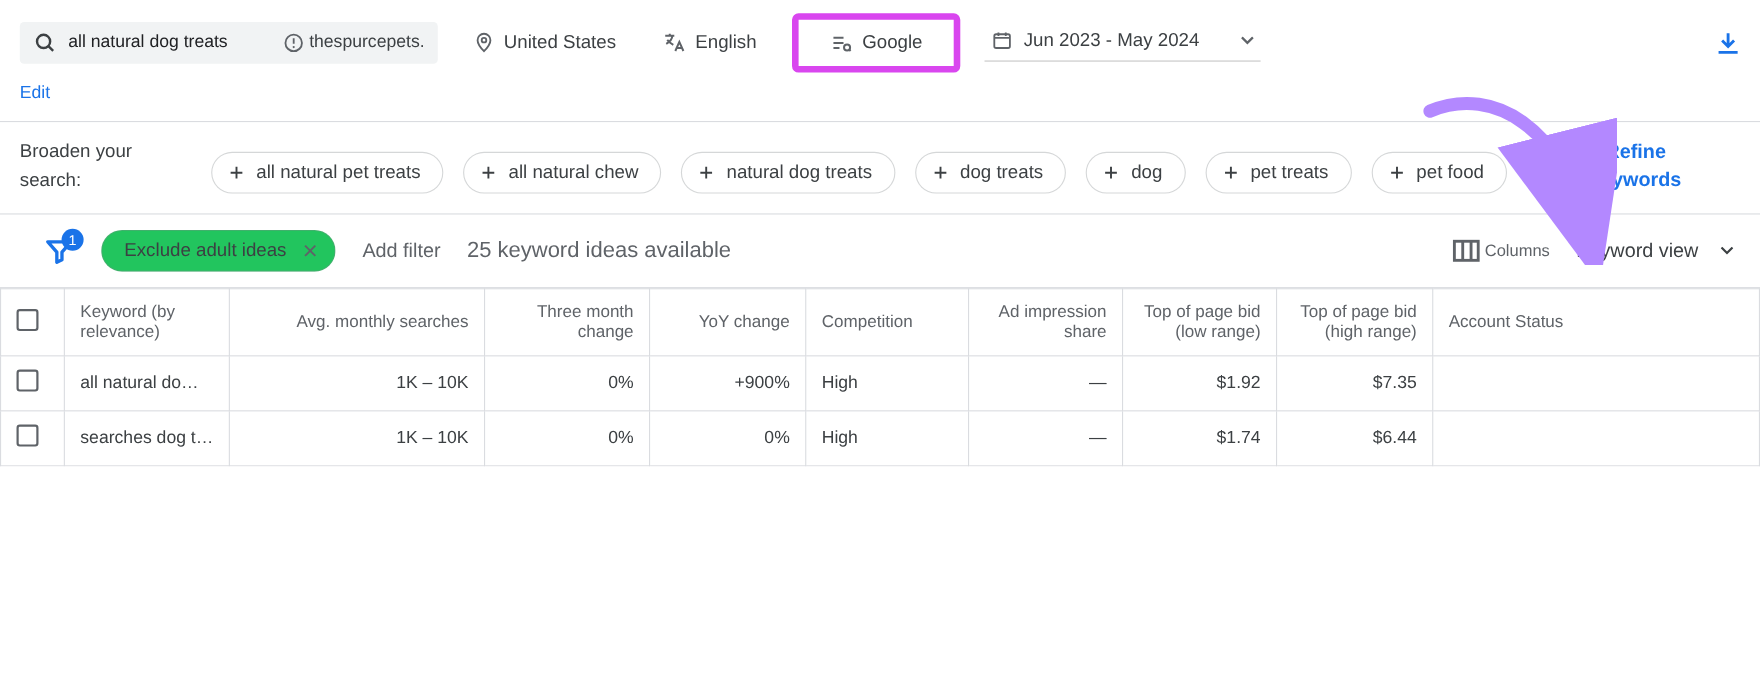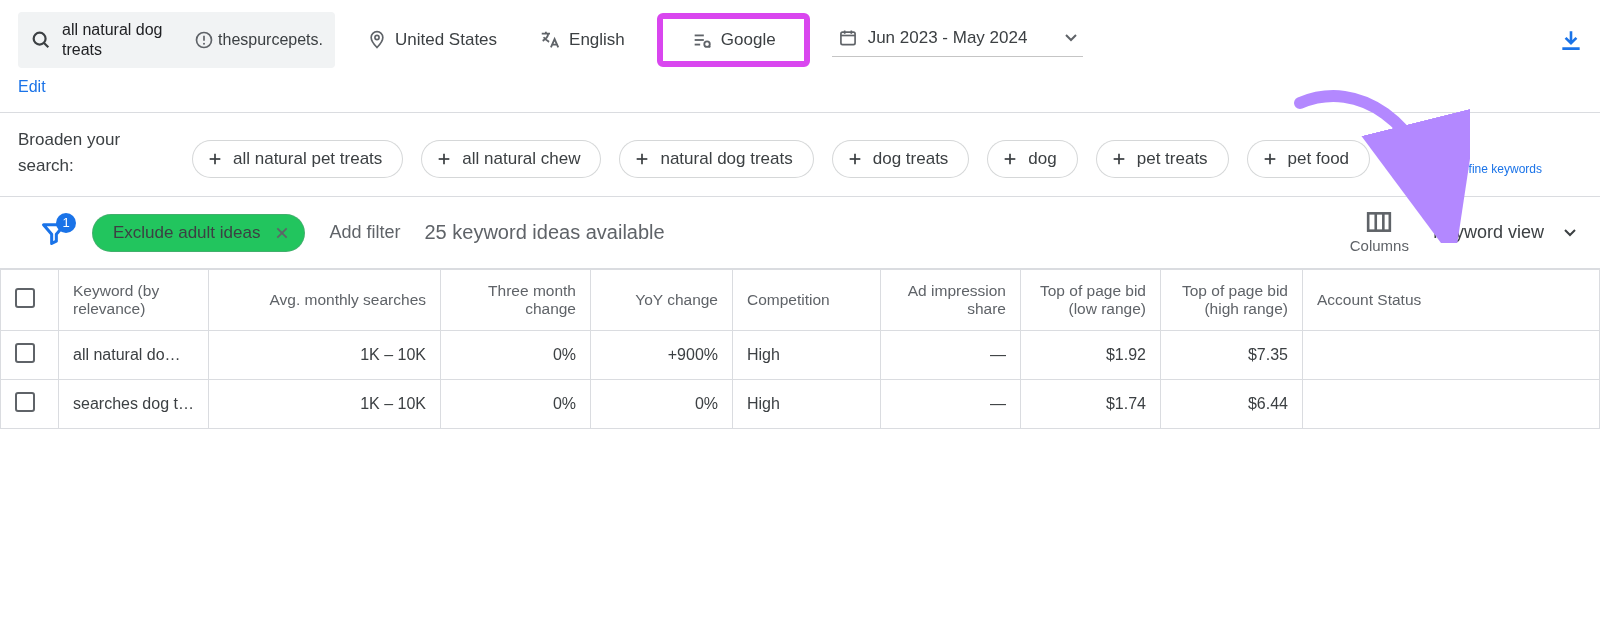--- a/index.html
+++ b/index.html
@@ -26,21 +26,21 @@
     gap: 22px;
     padding: 12px 16px 6px 18px;
   }
   .search-box {
     display: flex;
     align-items: center;
     background: var(--g-bg-light);
     border-radius: 4px;
     padding: 8px 12px;
     gap: 10px;
-    width: 317px;
+    width: 380px;
   }
   .search-box .kw {
     flex: 1;
     font-size: 16px;
     color: #202124;
     line-height: 1.25;
   }
   .site-chip {
     display: flex;
     align-items: center;
@@ -109,25 +109,26 @@
     gap: 10px;
     padding: 8px 20px 8px 14px;
     border: 1px solid var(--pill-border);
     border-radius: 999px;
     font-size: 17px;
     color: #3c4043;
     background: #fff;
   }
   .refine {
     color: var(--g-blue);
-    font-size: 12px;
+    font-size: 18px;
     text-align: center;
     margin-left: 20px;
     margin-right: 40px;
     line-height: 1.4;
+    font-weight: bold;
   }
   
   .arrow-annot {
     position: absolute;
     top: -30px;
     right: 130px;
     pointer-events: none;
   }
   
   .filterbar {
@@ -156,21 +157,21 @@
     border-radius: 999px;
     padding: 8px 14px 8px 20px;
     font-size: 17px;
     color: var(--g-text);
     background: #22c55e;
   }
   .addfilter { font-size: 18px; color: var(--g-text-light); }
   .avail { font-size: 20px; color: var(--g-text-light); }
   .cols-btn {
     margin-left: auto;
-    display: flex; flex-direction: column; align-items: center; gap: 4px;
+    display: flex; align-items: center; gap: 4px;
     font-size: 15px; color: var(--g-text-light);
   }
   .kview {
     font-size: 18px; color: var(--g-text);
     display: flex; align-items: center; gap: 20px;
   }
   
   table {
     width: 100%;
     border-collapse: collapse;

